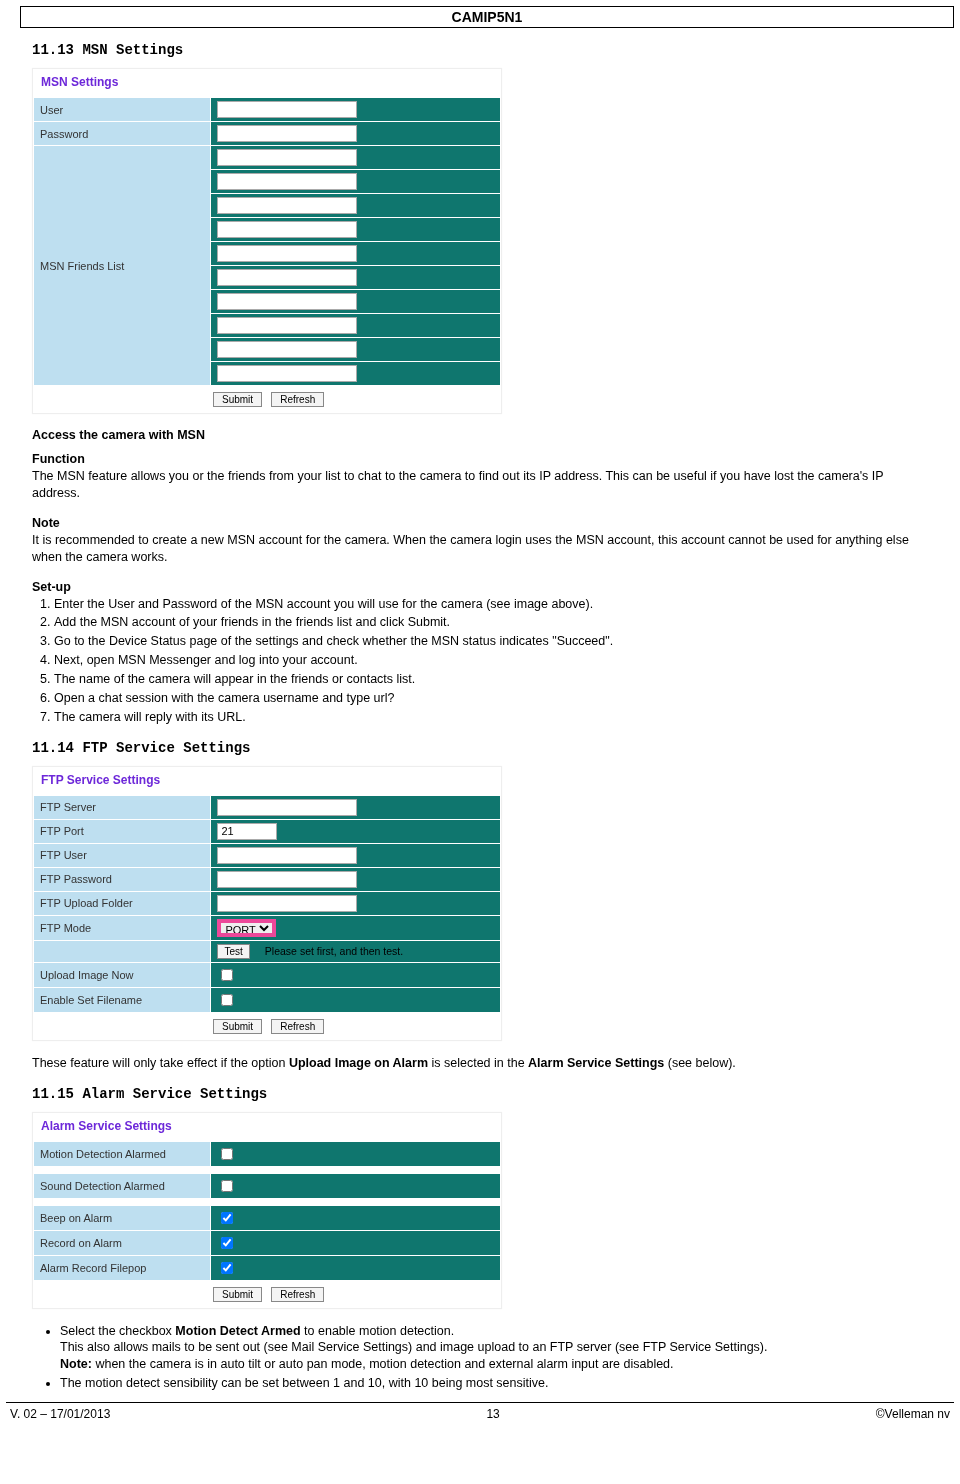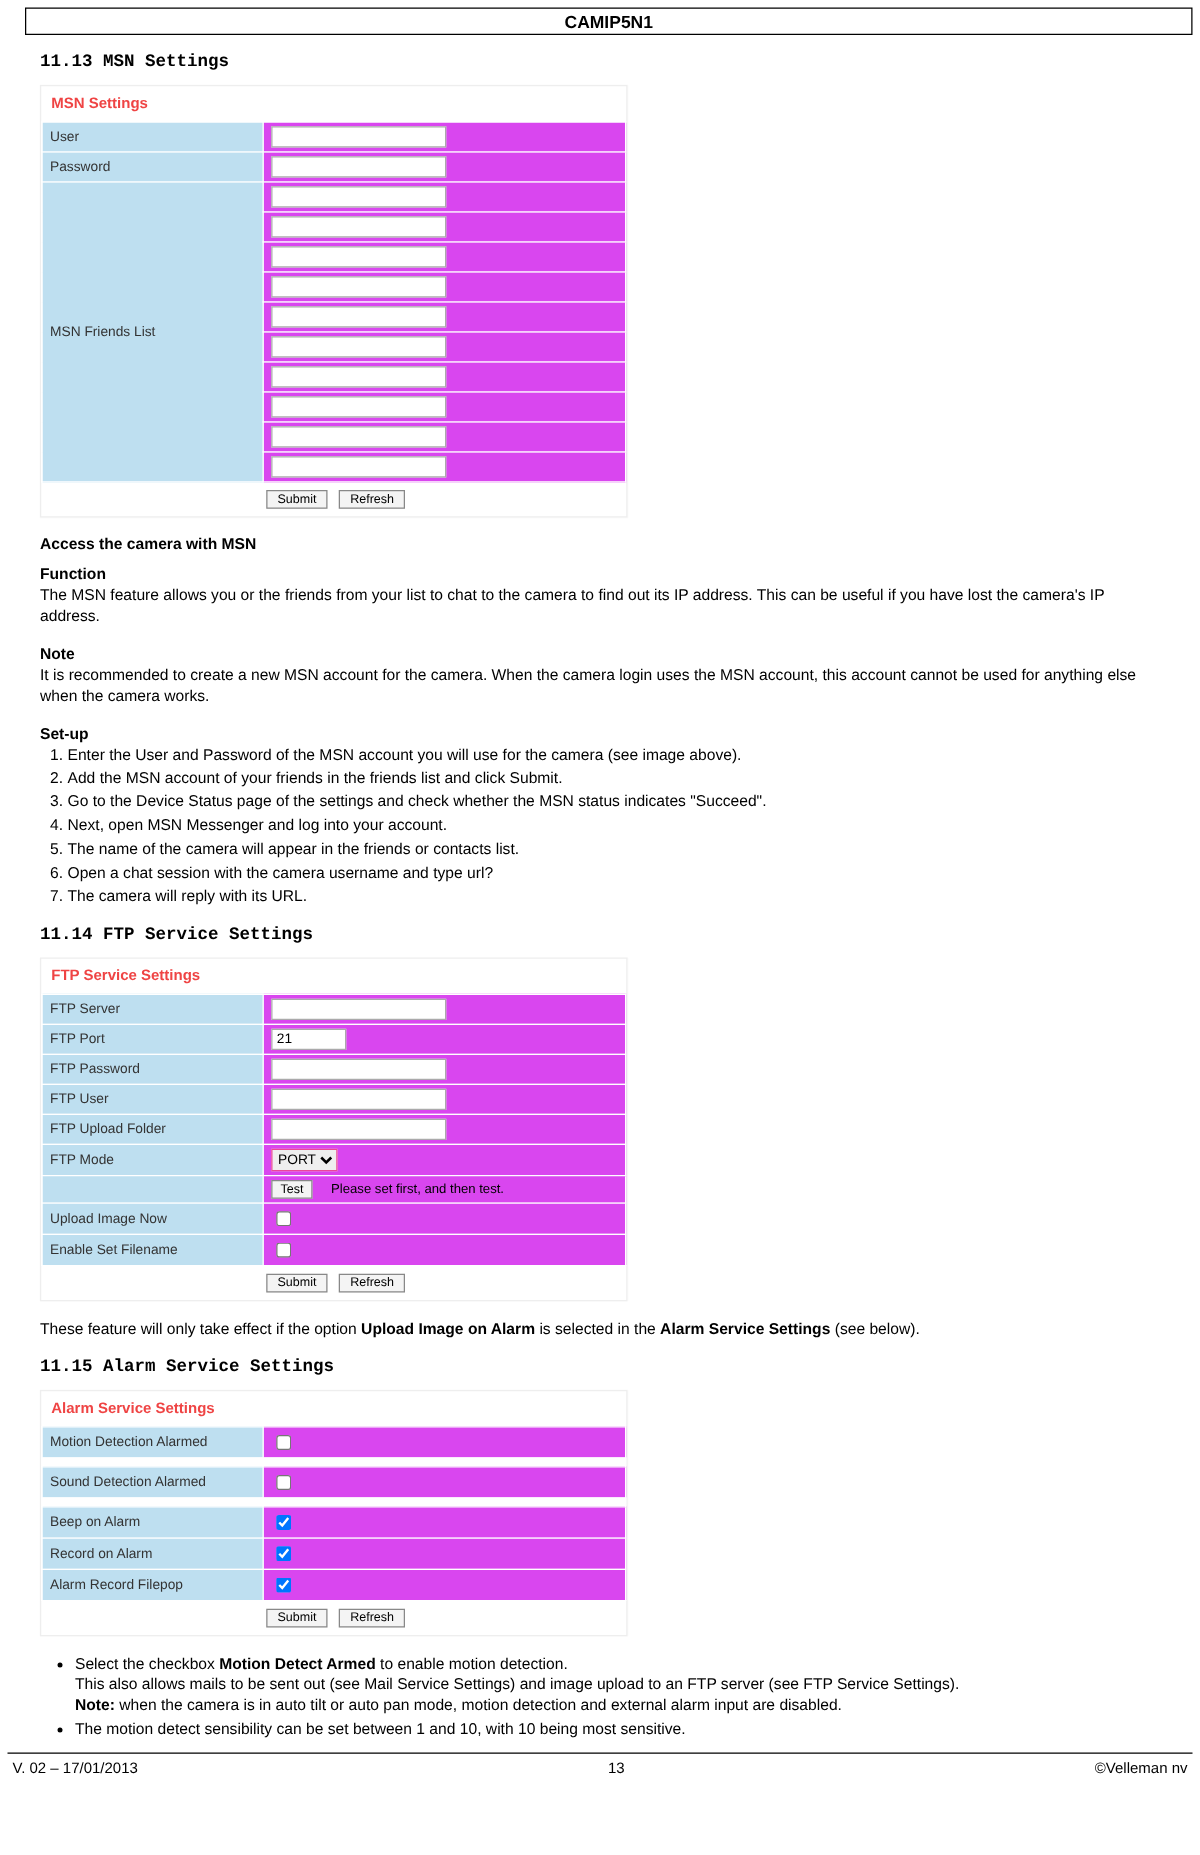--- a/index.html
+++ b/index.html
@@ -39,38 +39,38 @@
   .panel {
     border: 1px solid #eee;
     width: 470px;
     background: #fff;
     font-family: Arial, sans-serif;
     font-size: 11px;
     margin: 4px 0 14px 0;
     box-shadow: 0 0 1px rgba(0,0,0,0.05);
   }
   .panel-title {
-    color: #ef4444;
+    color: #6d28d9;
     font-weight: bold;
     font-size: 12px;
     padding: 6px 8px 8px 8px;
   }
   table.form-tbl { border-collapse: collapse; width: 100%; }
   table.form-tbl td {
     border: 1px solid #fff;
     padding: 3px 6px;
     vertical-align: middle;
   }
   table.form-tbl td.lab {
     background: #bedff0;
     width: 38%;
     color: #333;
   }
   table.form-tbl td.val {
-    background: #d946ef;
+    background: #0f766e;
   }
   input.txt {
     width: 140px;
     height: 17px;
     border: 1px solid #aaa;
     font-size: 11px;
     padding: 0 3px;
   }
   .btn {
     display: inline-block;
@@ -78,21 +78,21 @@
     background: #f4f4f4;
     font-size: 10px;
     padding: 1px 8px;
     margin-right: 6px;
     cursor: pointer;
   }
   .btn-row {
     padding: 6px 0 6px 180px;
   }
   .sel {
-    border: 1px solid #ec4899;
+    border: 4px solid #ec4899;
     font-size: 11px;
     height: 18px;
   }
   .cb {
     width: 12px; height: 12px;
   }
   .tiny { font-size: 10.5px; padding-left: 6px; }
   .spacer-row td { height: 6px; background: #fff !important; }
 
   .page-footer {
@@ -193,25 +193,25 @@
       <tbody>
           <tr>
         <td class="lab">FTP Server</td>
         <td class="val"><input class="txt" type="text" style=""></td>
       </tr>
       <tr>
         <td class="lab">FTP Port</td>
         <td class="val"><input class="txt" style="width: 60px;" type="text" value="21"></td>
       </tr>
       <tr>
+        <td class="lab">FTP User</td>
+        <td class="val"><input class="txt" type="text" style=""></td>
+      </tr>
+      <tr>
         <td class="lab">FTP Password</td>
-        <td class="val"><input class="txt" type="text" style=""></td>
-      </tr>
-      <tr>
-        <td class="lab">FTP User</td>
         <td class="val"><input class="txt" type="text" style=""></td>
       </tr>
       <tr>
         <td class="lab">FTP Upload Folder</td>
         <td class="val"><input class="txt" type="text" style=""></td>
       </tr>
       <tr>
         <td class="lab">FTP Mode</td>
         <td class="val">
           <select class="sel">

